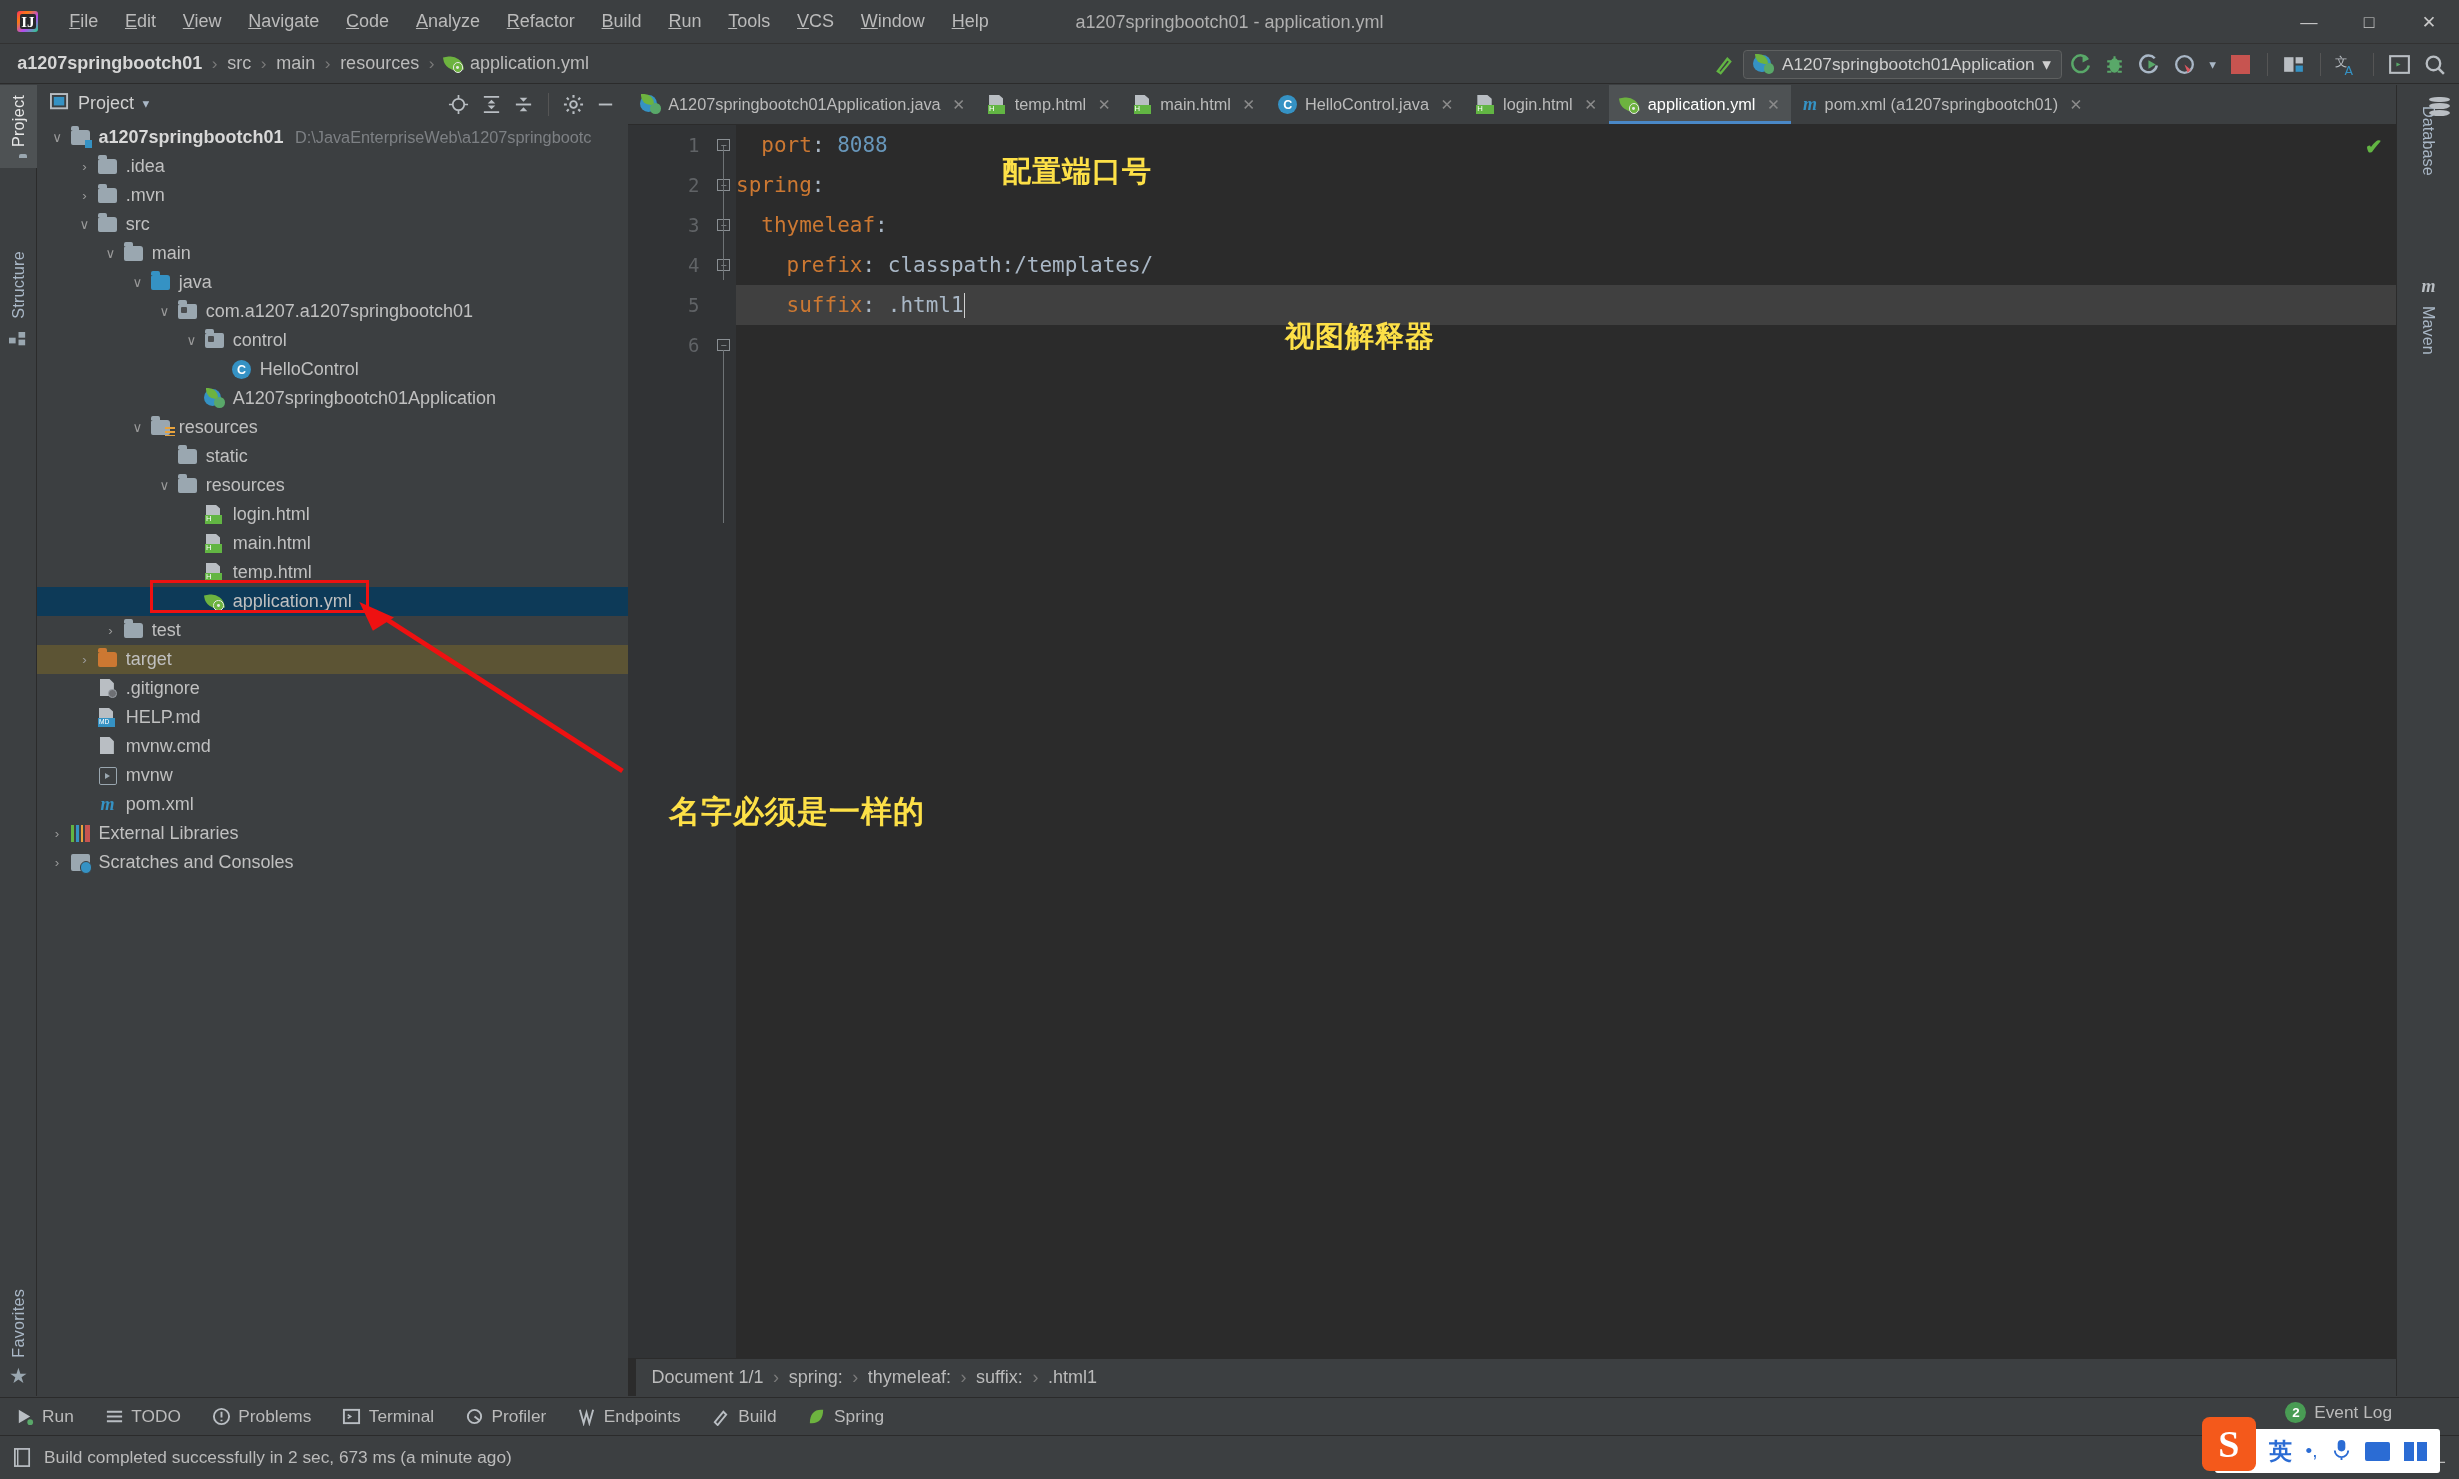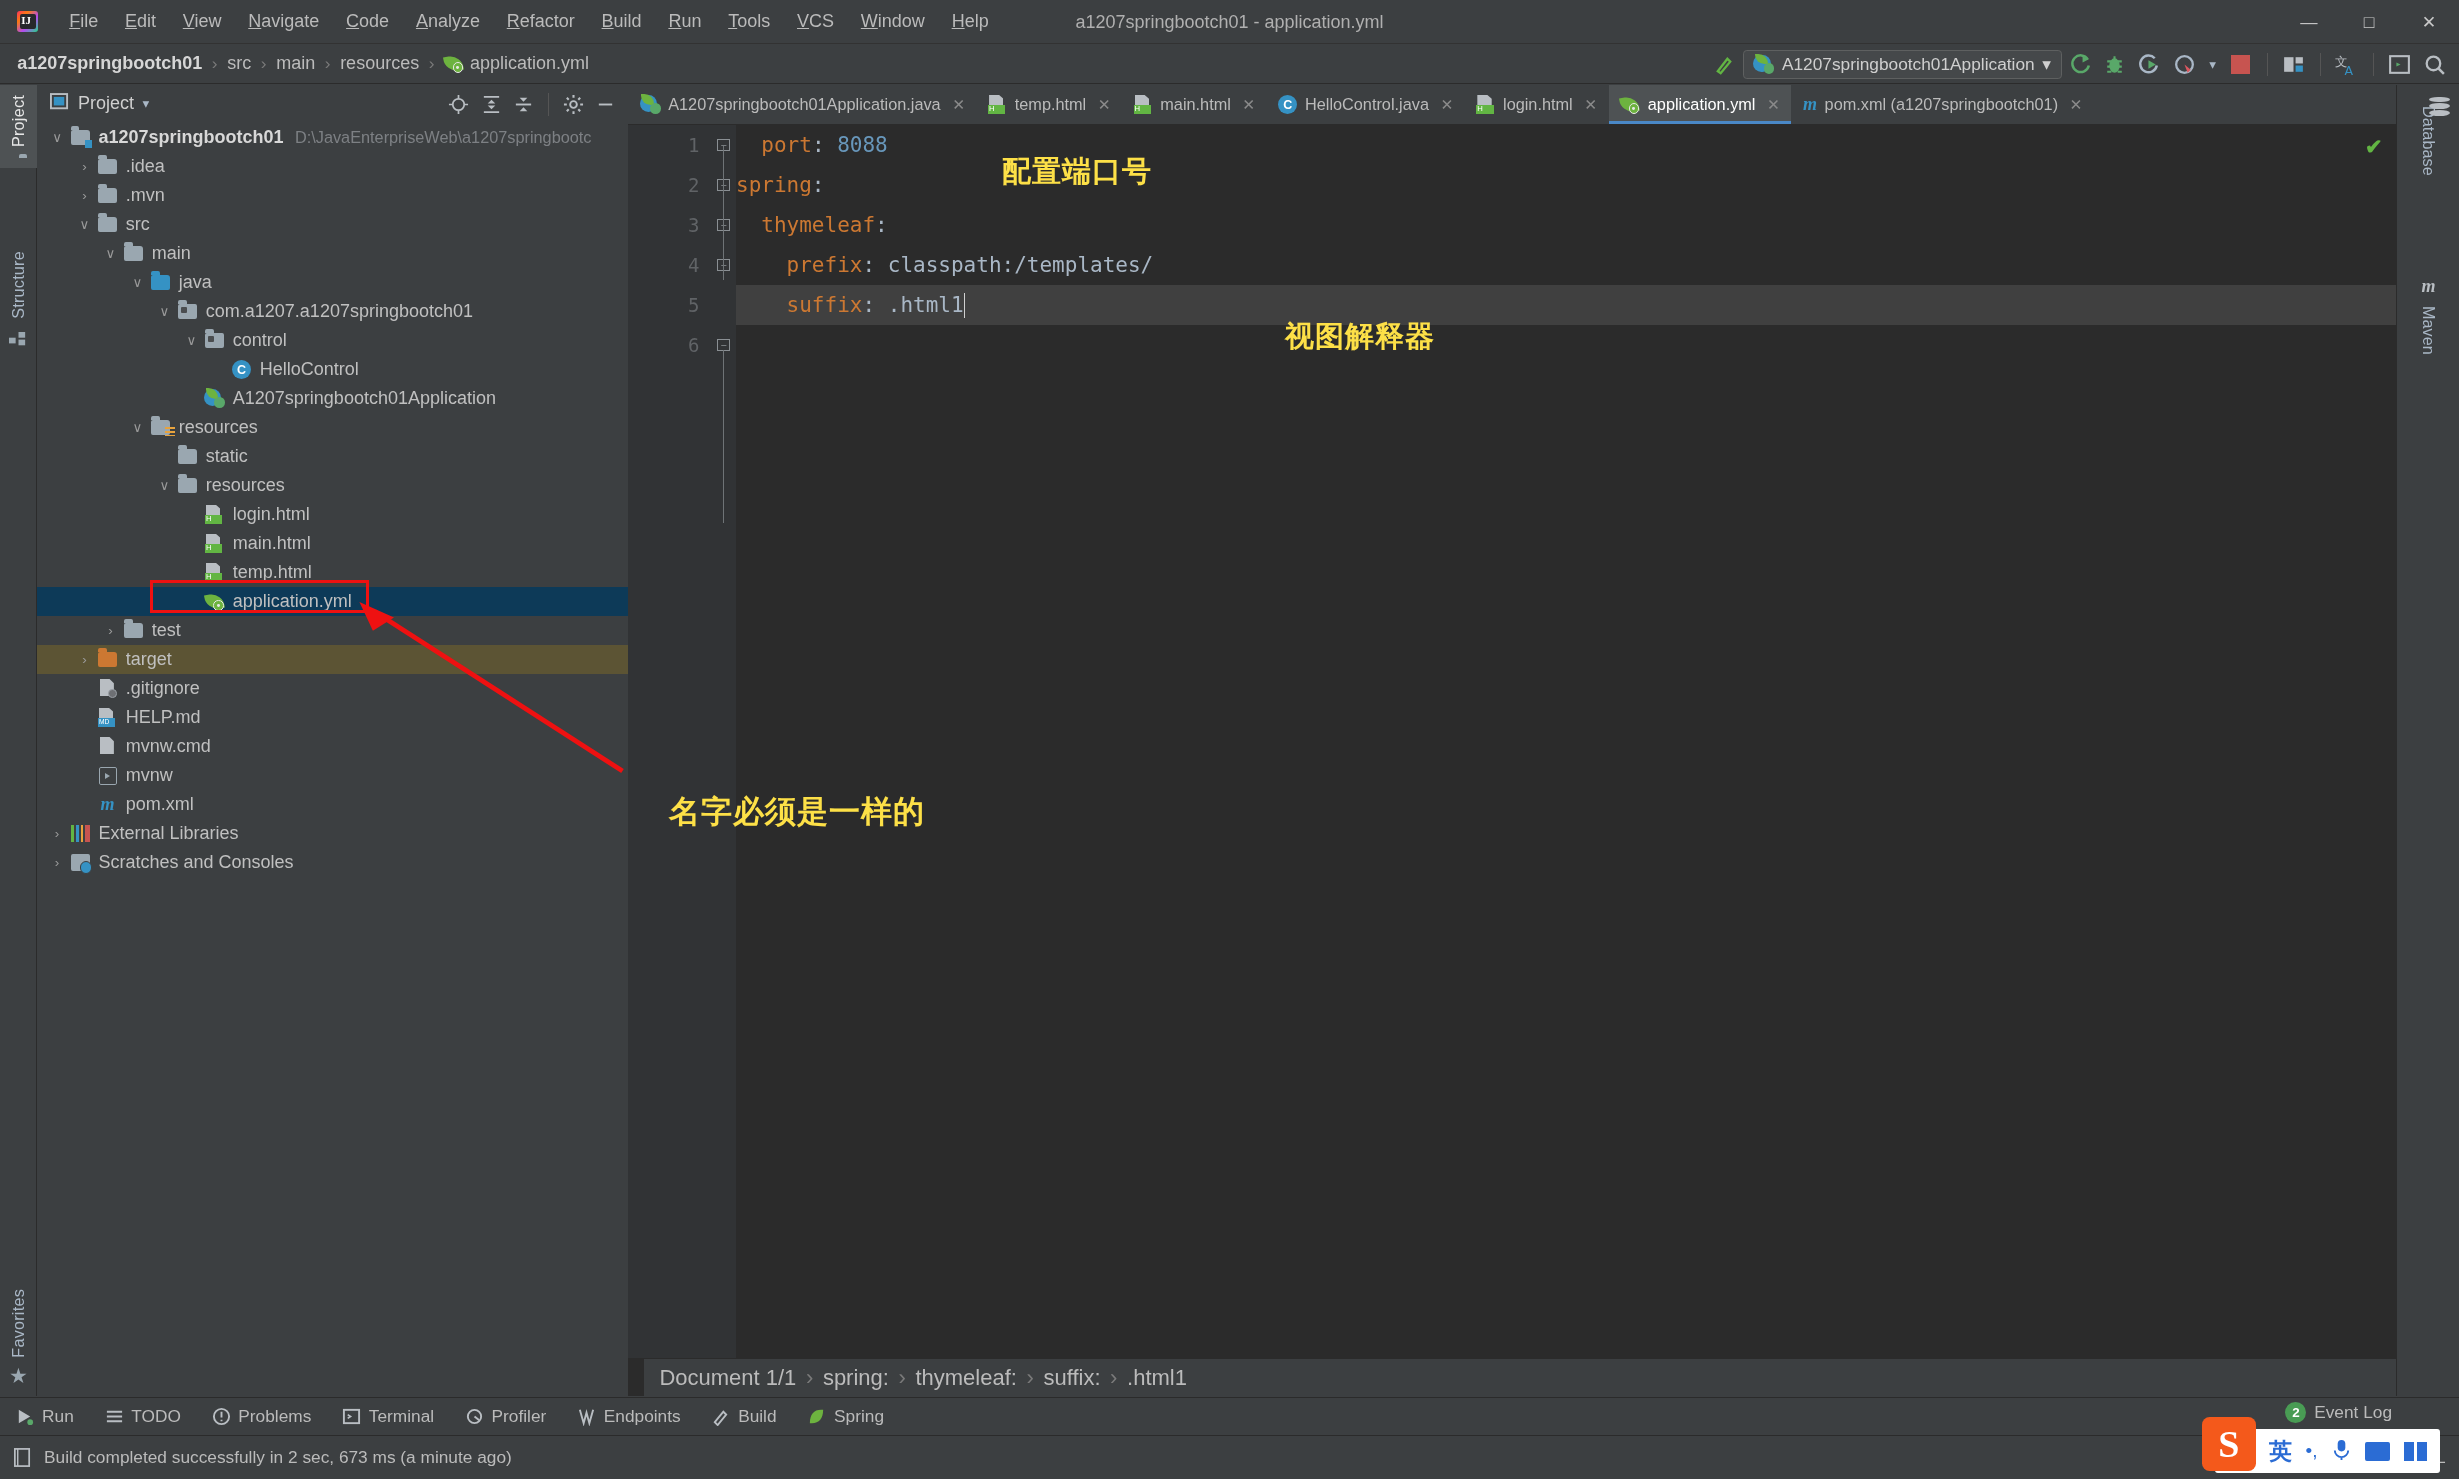--- a/index.html
+++ b/index.html
@@ -15,21 +15,21 @@
   
   .titlebar {
     position: absolute; left: 0; top: 0; width: 2459px; height: 44px;
     background: #3c3f41; display: flex; align-items: center;
     border-bottom: 1px solid #323232;
   }
   .ij-logo { width: 25px; height: 25px; margin-left: 15.4px; margin-right: 15.4px; position: relative; flex: none; }
   .ij-logo .sq { position:absolute; left:1.9px; top:1.9px; width:21px; height:21px; border-radius:2.9px;
      background: linear-gradient(135deg,#fe315d 0%,#f97a12 28%,#b24cf0 62%,#21d789 100%); }
   .ij-logo .inner { position:absolute; left:4.8px; top:4.8px; width:15.4px; height:15.4px; background:#27282c; border-radius:1.9px; }
-  .ij-logo .ij { position:absolute; left:5.8px; top:4.8px; color:#fff; font-size:11px; font-weight:bold; font-family:"Liberation Serif", serif; }
+  .ij-logo .ij { position:absolute; left:5.8px; top:4.8px; color:#fff; font-size:15px; font-weight:bold; font-family:"Liberation Serif", serif; }
   .menu { display: flex; align-items: center; gap: 0px; }
   .menu-item { font-size: 18px; color: #bbbbbb; padding: 3.8px 13.4px; cursor: default; white-space: nowrap; }
   .menu-item u { text-decoration: underline; }
   .win-title {
     position: absolute; left: 0; right: 0; top: 0; height: 44px; line-height: 44px;
     text-align: center; font-size: 18px; color: #b0b0b0; pointer-events: none;
   }
   .win-ctrl { position: absolute; right: 0; top: 0; height: 44px; display: flex; align-items: center; }
   .win-btn { width: 60px; height: 44px; display: flex; align-items: center; justify-content: center; color: #c8c8c8; font-size: 17.3px; }
 
@@ -143,22 +143,22 @@
   .fold-box { width:12.5px;height:12.5px;border:1px solid #8a8f93; display:flex;align-items:center;justify-content:center; color:#8a8f93; font-size:10.6px; line-height:1;}
   .fold-line { position:absolute; left:11.5px; top:19px; bottom:0; width:1px; background:#6e7376;}
   .codelines { position:absolute; left:108px; top:0; right:0; bottom:0; font-family:"DejaVu Sans Mono", monospace; font-size:21px;}
   .cl { height:40px; line-height:40px; white-space:pre; }
   .cl.cur { background:#404040; }
   .k { color:#cc7832; }
   .n { color:#6897bb; }
   .s { color:#a9b7c6; }
   .p { color:#a9b7c6; }
   .caret { display:inline-block; width:1.9px; height:25px; background:#d0d0d0; vertical-align:-5.8px; }
-  .editor-status { position:absolute; left:16px; right:0; bottom:0; height:38px; background:#3c3f41;
-      display:flex; align-items:center; font-size:22px; color:#bbbbbb; border-top:1px solid #2b2b2b;}
+  .editor-status { position:absolute; left:8px; right:0; bottom:0; height:38px; background:#3c3f41;
+      display:flex; align-items:center; font-size:18px; color:#bbbbbb; border-top:1px solid #2b2b2b;}
   .estat-sep { color:#7a7a7a; padding: 0 9.6px; }
   .check-ok { position:absolute; right:13.4px; top:9.6px; color:#62b543; font-size:21px; font-weight:bold; }
 
   
   .anno { position: absolute; color: #fde047; font-weight: bold; font-family:"DejaVu Sans", sans-serif; letter-spacing: 1px;}
   .red-box { position:absolute; border: 3.8px solid #ee1111; }
   .arrow-svg { position:absolute; pointer-events:none; }
 
   
   .right-strip { position:absolute; right:0; top:85px; width:63px; bottom:83px; background:#3c3f41; border-left:1px solid #2b2b2b;}

